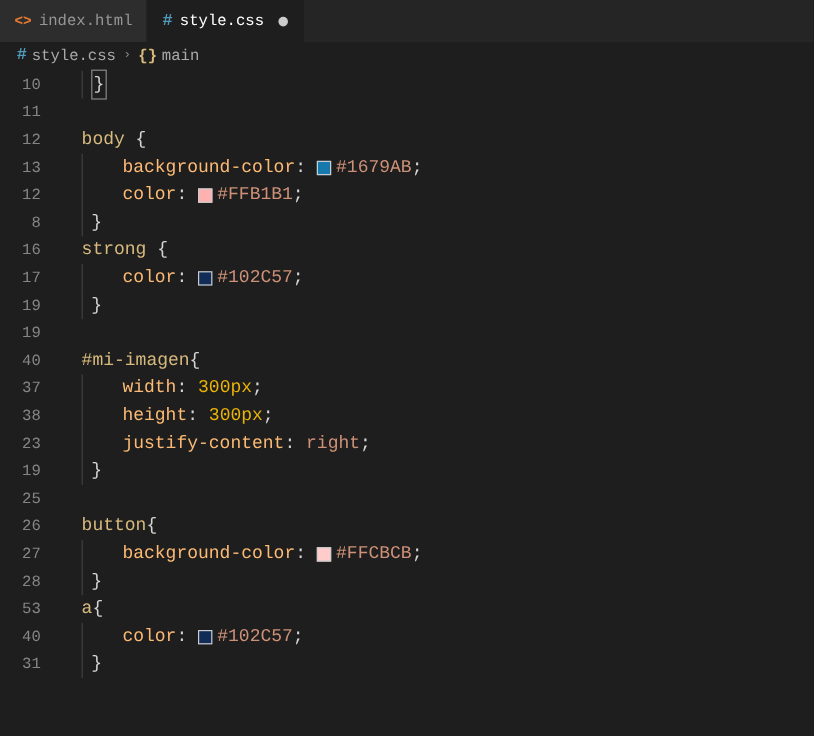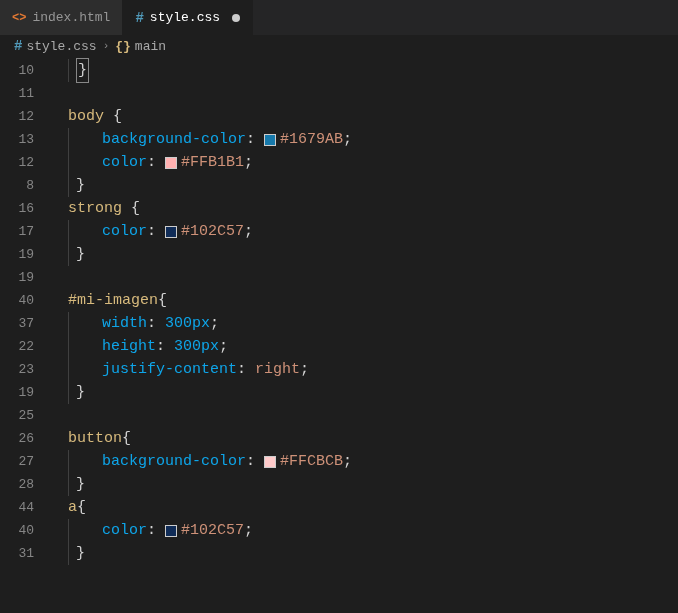--- a/index.html
+++ b/index.html
@@ -85,23 +85,23 @@
     line-height: 23px;
     white-space: pre;
     padding-top: 2px;
     font-size: 15px;
   }
   .gline { height: 23px; }
   .cline { height: 23px; display: flex; align-items: center; }
   .indent2 { display:inline-block; width: 8px; height: 23px; border-left: 1px solid #404040; margin-left: 0; }
   .selector { color: #d7ba7d; }
   .brace { color: #d4d4d4; }
-  .prop { color: #0ea5e9; }
+  .prop { color: #fdba74; }
   .value { color: #ce9178; }
-  .num { color: #0ea5e9; }
+  .num { color: #eab308; }
   .punct { color: #d4d4d4; }
   .swatch {
     display: inline-block;
     width: 12px;
     height: 12px;
     border: 1px solid #ccc;
     margin-right: 4px;
     vertical-align: -1px;
   }
   .bracket-hl {
@@ -150,28 +150,28 @@
         <div class="gline">12</div>
         <div class="gline">13</div>
         <div class="gline">12</div>
         <div class="gline">8</div>
         <div class="gline">16</div>
         <div class="gline">17</div>
         <div class="gline">19</div>
         <div class="gline">19</div>
         <div class="gline">40</div>
         <div class="gline">37</div>
-        <div class="gline">22</div>
+        <div class="gline">38</div>
         <div class="gline">23</div>
         <div class="gline">19</div>
         <div class="gline">25</div>
         <div class="gline">26</div>
         <div class="gline">27</div>
         <div class="gline">28</div>
-        <div class="gline">44</div>
+        <div class="gline">53</div>
         <div class="gline">40</div>
         <div class="gline">31</div>
       </div>
   <div class="code" id="code"><div class="cline"><span style="display: inline-flex; height: 23px; align-items: center;"><span style="display: inline-block; width: 18px;"></span><span class="indent2"></span><span style="display: inline-block; width: 0px;"></span></span><span class="brace bracket-hl">}</span></div><div class="cline"><span style="display: inline-flex; height: 23px; align-items: center;"><span style="display: inline-block; width: 18px;"></span></span></div><div class="cline"><span style="display: inline-flex; height: 23px; align-items: center;"><span style="display: inline-block; width: 18px;"></span></span><span class="selector">body </span><span class="brace">{</span></div><div class="cline"><span style="display: inline-flex; height: 23px; align-items: center;"><span style="display: inline-block; width: 18px;"></span><span class="indent2"></span><span style="display: inline-block; width: 26px;"></span></span><span class="prop">background-color</span><span class="punct">: </span><span class="swatch" style="background: rgb(22, 121, 171);"></span><span class="value">#1679AB</span><span class="punct">;</span></div><div class="cline"><span style="display: inline-flex; height: 23px; align-items: center;"><span style="display: inline-block; width: 18px;"></span><span class="indent2"></span><span style="display: inline-block; width: 26px;"></span></span><span class="prop">color</span><span class="punct">: </span><span class="swatch" style="background: rgb(255, 177, 177);"></span><span class="value">#FFB1B1</span><span class="punct">;</span></div><div class="cline"><span style="display: inline-flex; height: 23px; align-items: center;"><span style="display: inline-block; width: 18px;"></span><span class="indent2"></span><span style="display: inline-block; width: 0px;"></span></span><span class="brace">}</span></div><div class="cline"><span style="display: inline-flex; height: 23px; align-items: center;"><span style="display: inline-block; width: 18px;"></span></span><span class="selector">strong </span><span class="brace">{</span></div><div class="cline"><span style="display: inline-flex; height: 23px; align-items: center;"><span style="display: inline-block; width: 18px;"></span><span class="indent2"></span><span style="display: inline-block; width: 26px;"></span></span><span class="prop">color</span><span class="punct">: </span><span class="swatch" style="background: rgb(16, 44, 87);"></span><span class="value">#102C57</span><span class="punct">;</span></div><div class="cline"><span style="display: inline-flex; height: 23px; align-items: center;"><span style="display: inline-block; width: 18px;"></span><span class="indent2"></span><span style="display: inline-block; width: 0px;"></span></span><span class="brace">}</span></div><div class="cline"><span style="display: inline-flex; height: 23px; align-items: center;"><span style="display: inline-block; width: 18px;"></span></span></div><div class="cline"><span style="display: inline-flex; height: 23px; align-items: center;"><span style="display: inline-block; width: 18px;"></span></span><span class="selector">#mi-imagen</span><span class="brace">{</span></div><div class="cline"><span style="display: inline-flex; height: 23px; align-items: center;"><span style="display: inline-block; width: 18px;"></span><span class="indent2"></span><span style="display: inline-block; width: 26px;"></span></span><span class="prop">width</span><span class="punct">: </span><span class="num">300px</span><span class="punct">;</span></div><div class="cline"><span style="display: inline-flex; height: 23px; align-items: center;"><span style="display: inline-block; width: 18px;"></span><span class="indent2"></span><span style="display: inline-block; width: 26px;"></span></span><span class="prop">height</span><span class="punct">: </span><span class="num">300px</span><span class="punct">;</span></div><div class="cline"><span style="display: inline-flex; height: 23px; align-items: center;"><span style="display: inline-block; width: 18px;"></span><span class="indent2"></span><span style="display: inline-block; width: 26px;"></span></span><span class="prop">justify-content</span><span class="punct">: </span><span class="value">right</span><span class="punct">;</span></div><div class="cline"><span style="display: inline-flex; height: 23px; align-items: center;"><span style="display: inline-block; width: 18px;"></span><span class="indent2"></span><span style="display: inline-block; width: 0px;"></span></span><span class="brace">}</span></div><div class="cline"><span style="display: inline-flex; height: 23px; align-items: center;"><span style="display: inline-block; width: 18px;"></span></span></div><div class="cline"><span style="display: inline-flex; height: 23px; align-items: center;"><span style="display: inline-block; width: 18px;"></span></span><span class="selector">button</span><span class="brace">{</span></div><div class="cline"><span style="display: inline-flex; height: 23px; align-items: center;"><span style="display: inline-block; width: 18px;"></span><span class="indent2"></span><span style="display: inline-block; width: 26px;"></span></span><span class="prop">background-color</span><span class="punct">: </span><span class="swatch" style="background: rgb(255, 203, 203);"></span><span class="value">#FFCBCB</span><span class="punct">;</span></div><div class="cline"><span style="display: inline-flex; height: 23px; align-items: center;"><span style="display: inline-block; width: 18px;"></span><span class="indent2"></span><span style="display: inline-block; width: 0px;"></span></span><span class="brace">}</span></div><div class="cline"><span style="display: inline-flex; height: 23px; align-items: center;"><span style="display: inline-block; width: 18px;"></span></span><span class="selector">a</span><span class="brace">{</span></div><div class="cline"><span style="display: inline-flex; height: 23px; align-items: center;"><span style="display: inline-block; width: 18px;"></span><span class="indent2"></span><span style="display: inline-block; width: 26px;"></span></span><span class="prop">color</span><span class="punct">: </span><span class="swatch" style="background: rgb(16, 44, 87);"></span><span class="value">#102C57</span><span class="punct">;</span></div><div class="cline"><span style="display: inline-flex; height: 23px; align-items: center;"><span style="display: inline-block; width: 18px;"></span><span class="indent2"></span><span style="display: inline-block; width: 0px;"></span></span><span class="brace">}</span></div></div>
 </div>
 
 <div class="scrollbar"></div>
 
 </div>
 

